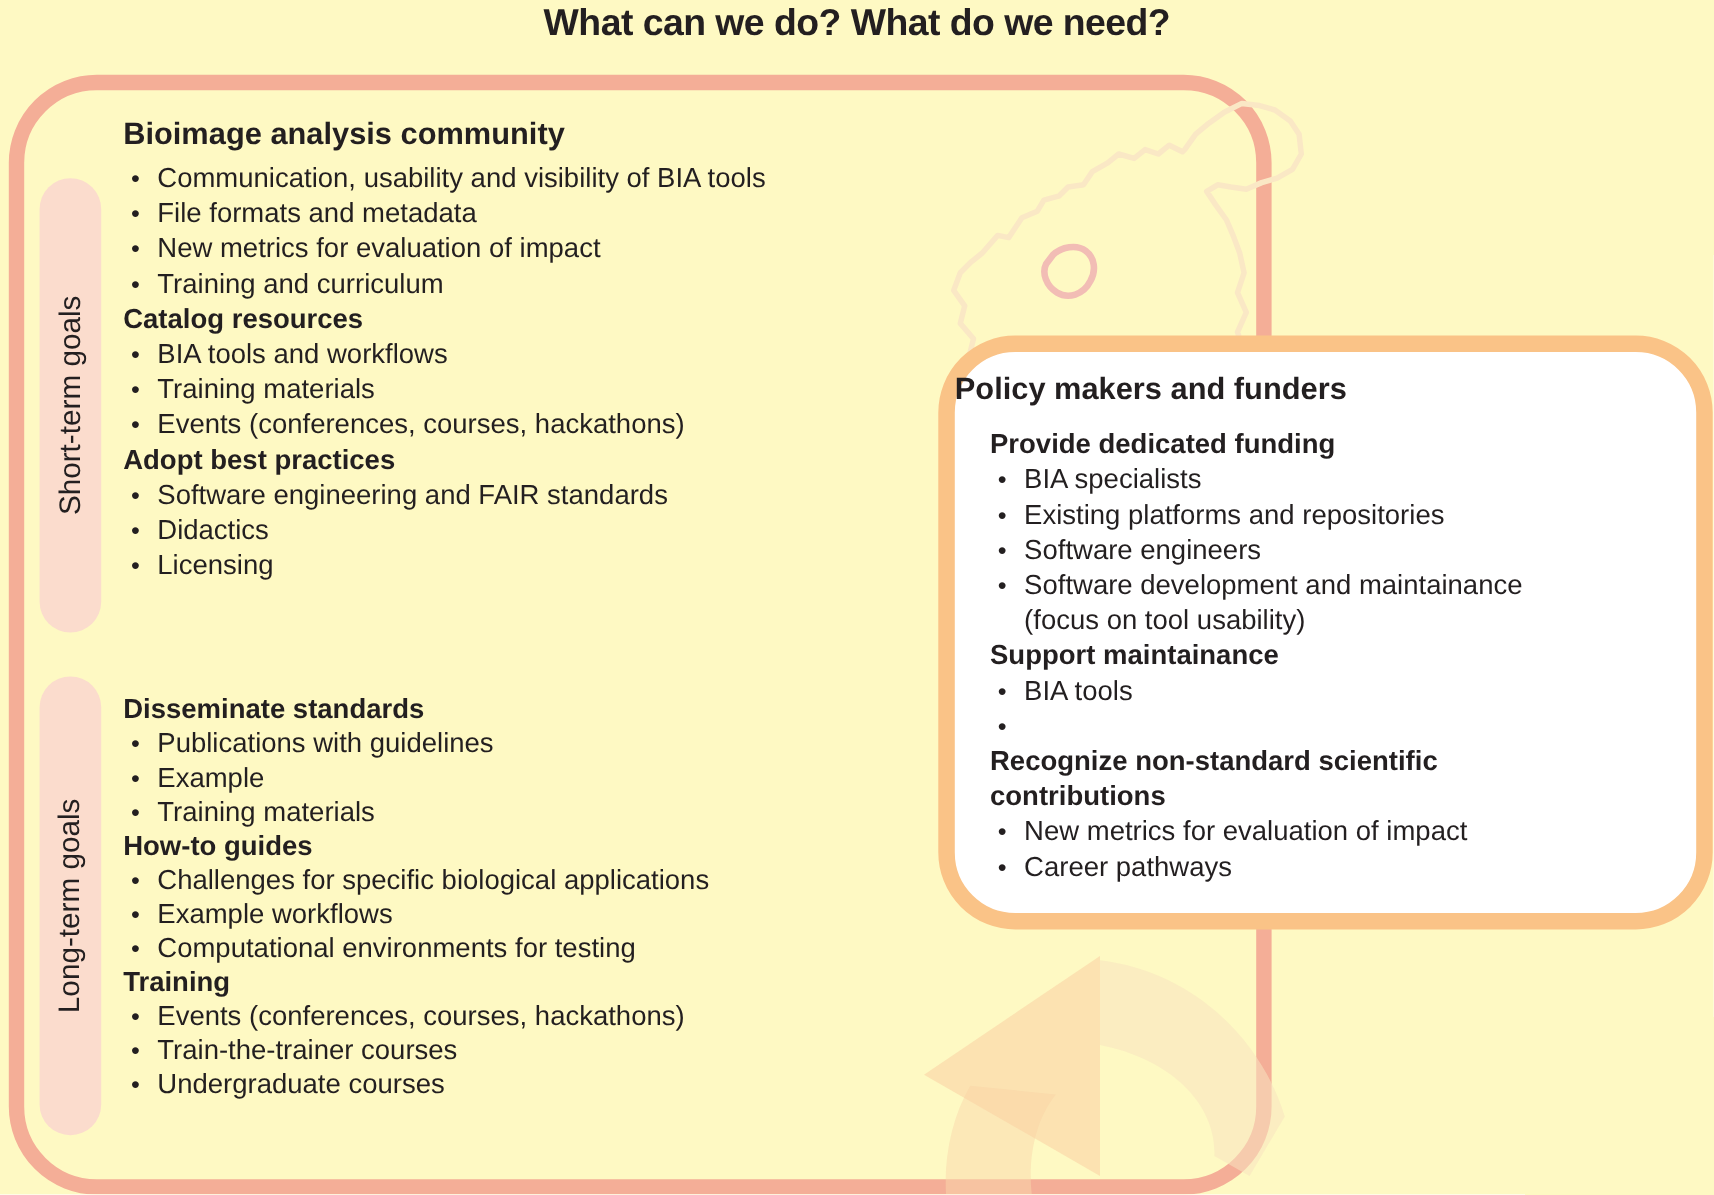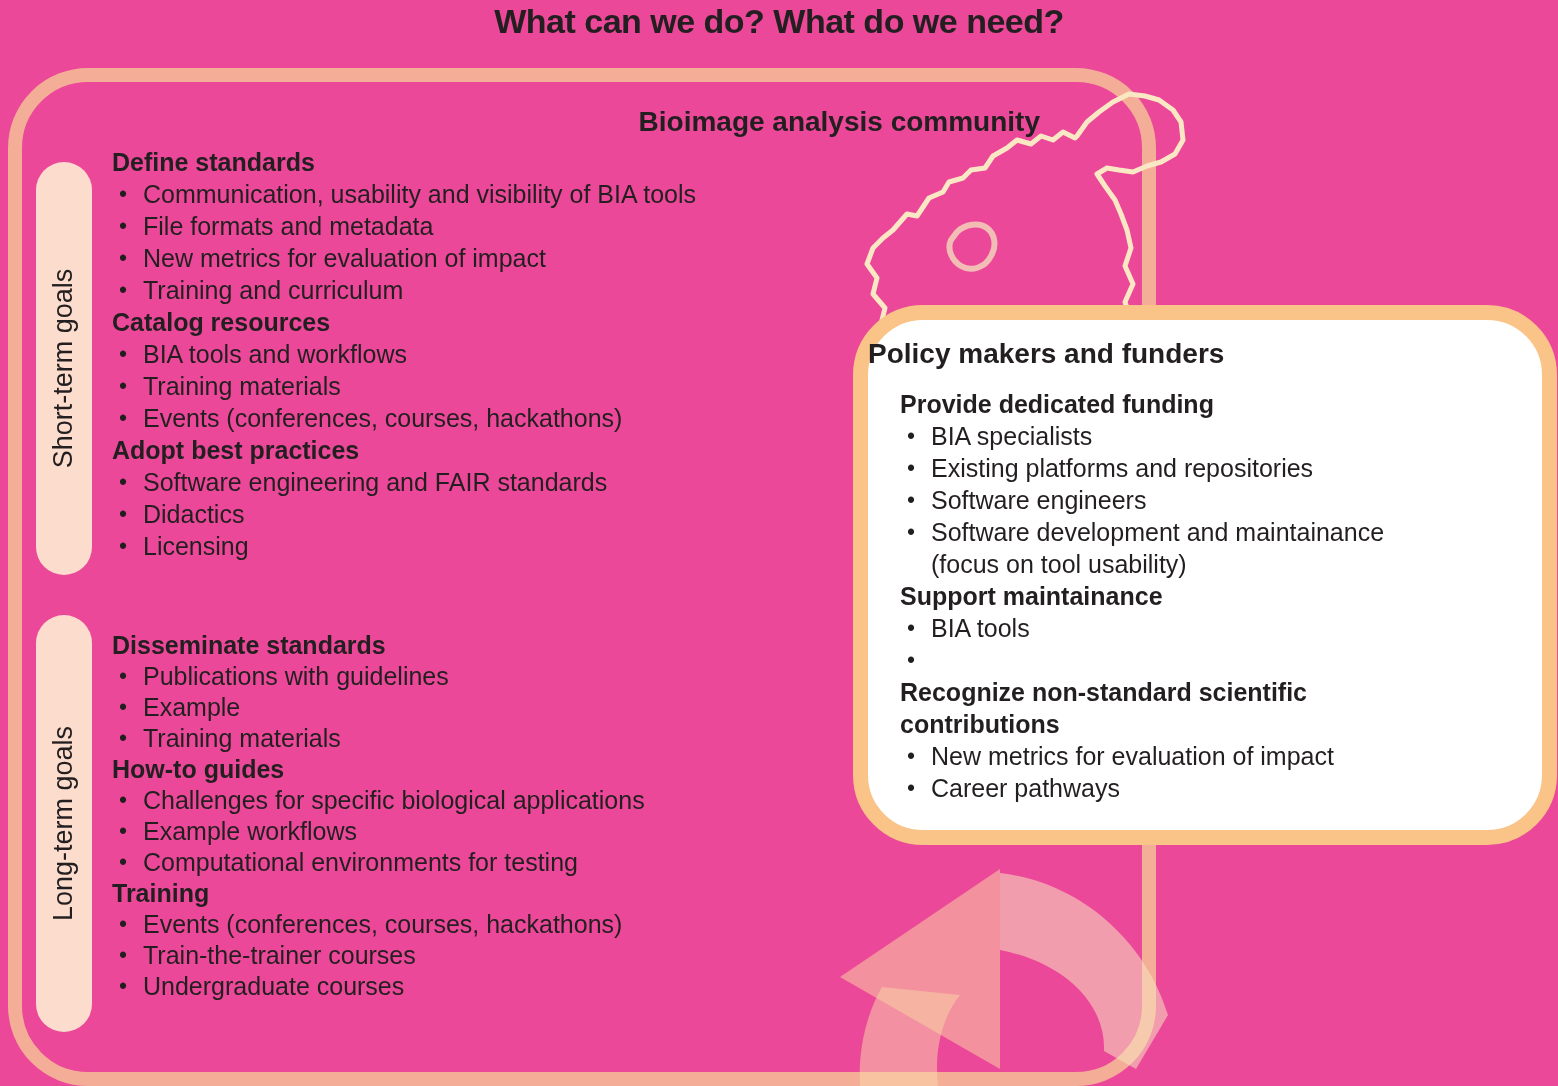--- a/index.html
+++ b/index.html
@@ -1,27 +1,27 @@
 <!DOCTYPE html>
 <html style="--community-border: #f4ae97; --policy-border: #fac387; --pill-bg: #fbdccd; --map-outline: #fae8c5; --map-circle: #f2bdb5; --arrow-light: #f8e3bf; --arrow-mid: #fad7ac; --arrow-dark: #f9cfa3; --text: #231f20;"><head>
 <meta charset="utf-8">
 <style>
   html,body{margin:0;padding:0;background:#ffffff;}
   body{font-family:"Liberation Sans","DejaVu Sans",sans-serif;color:var(--text,#231f20);}
-  .figure{position:relative;width:1558px;height:1086px;background:#ec4899;overflow:hidden;}
+  .figure{position:relative;width:1558px;height:1086px;background:#fef9c3;overflow:hidden;}
 
   .page-title{position:absolute;top:2px;left:0;width:100%;text-align:center;
     font-size:34px;font-weight:700;letter-spacing:-0.5px;}
 
   
   .community-box{position:absolute;left:8px;top:68px;width:1148px;height:1018px;
     box-sizing:border-box;border:14px solid var(--community-border,#f4ae97);
     border-radius:80px;z-index:1;}
 
-  .community-box-title{position:absolute;left:112px;top:106px;width:928px;text-align:right;
+  .community-box-title{position:absolute;left:112px;top:106px;width:928px;text-align:left;
     font-size:28px;font-weight:700;z-index:5;}
 
   
   .pill{position:absolute;left:36px;width:56px;background:var(--pill-bg,#fbdccd);
     border-radius:28px;display:flex;align-items:center;justify-content:center;z-index:2;}
   .pill-short{top:162px;height:413px;}
   .pill-long{top:615px;height:417px;}
   .pill span{transform:rotate(-90deg);white-space:nowrap;font-size:27px;color:#231f20;}
 
   
@@ -73,21 +73,20 @@
   <div class="community-box-title">Bioimage analysis community</div>
 
   <div class="pill pill-short">
     <span>Short-term goals</span>
   </div>
   <div class="pill pill-long">
     <span>Long-term goals</span>
   </div>
 
   <div class="goal-content goal-short">
-      <div class="sec-heading">Define standards</div>
       <div class="bullet-row">
         <span class="dot">•</span>
         <span class="bullet-text">Communication, usability and visibility of BIA tools</span>
       </div>
       <div class="bullet-row">
         <span class="dot">•</span>
         <span class="bullet-text">File formats and metadata</span>
       </div>
       <div class="bullet-row">
         <span class="dot">•</span>

